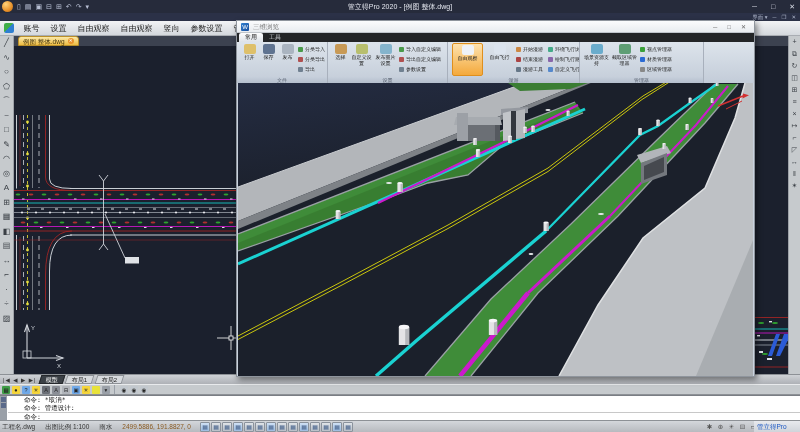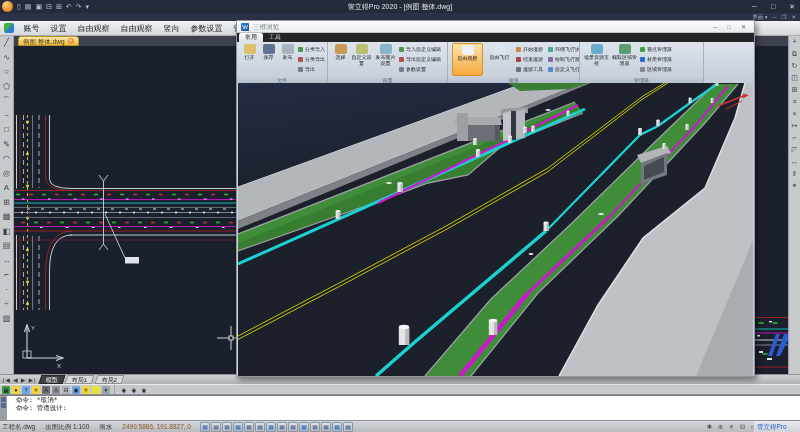--- a/index.html
+++ b/index.html
@@ -30,21 +30,21 @@
 .mtab { height:9px; line-height:9px; padding:0 5px; transform:skewX(-18deg); border:1px solid #8d9196; background:#d7dade; color:#222; margin-right:2px; }
 .mtab > span{ display:inline-block; transform:skewX(18deg); font-size:6px;}
 .mtab.active { background:#3b4046; color:#fff; border-color:#26292d; }
 .layerbar { left:0; top:384px; width:800px; height:11px; background:#c6cacd; border-top:1px solid #e8eaec; border-bottom:1px solid #8d9196; display:flex; align-items:center; gap:2px; padding-left:2px; }
 .lic { width:8px; height:8px; border-radius:1px; font-size:5.5px; line-height:8px; text-align:center; color:#222; }
 .lb-sep { width:4px; height:9px; border-left:1px solid #9aa0a8; margin-left:2px; }
 .cmd { left:0; top:395px; width:800px; height:25px; background:#fff; border-top:1px solid #7a7e84; }
 .cmd-strip { left:0; top:0; width:7px; height:25px; background:#9aa0a8; }
 .cmd-strip i { display:block; width:5px; height:5px; margin:1px auto; background:#5a6a8a; }
 .cmd-lines { left:8px; top:0; width:792px; }
-.cmd-line { font-family:"DejaVu Sans Mono",monospace; font-size:6.5px; line-height:8px; color:#111; padding-left:8px; }
+.cmd-line { font-family:"DejaVu Sans Mono",monospace; font-size:6.5px; line-height:8px; color:#111; padding-left:16px; }
 .cmd-line.last { border-top:1px solid #c8c8c8; }
 .statusbar { left:0; top:420px; width:800px; height:12px; background:linear-gradient(#d4d7db,#b7babf); border-top:1px solid #8d9196; font-size:6.5px; color:#333; }
 .sb-left { left:2px; top:0; height:12px; display:flex; gap:10px; line-height:12px; }
 .sb-coords { color:#8a5a20; }
 .sb-toggles { left:200px; top:1px; height:10px; display:flex; gap:1px; }
 .sb-tog { width:10px; height:10px; background:linear-gradient(#dfe3e8,#b9bfc7); border:1px solid #8a929c; border-radius:1px; font-size:6px; line-height:9px; text-align:center; color:#46628c; }
 .sb-tog.on { background:linear-gradient(#cfe0f4,#9dbce0); }
 .sb-right { left:705px; top:1px; height:10px; display:flex; gap:2px; }
 .sb-ric { width:9px; height:10px; font-size:6.5px; line-height:10px; color:#555; text-align:center; }
 .sb-brand { left:754px; top:0; height:12px; line-height:12px; font-size:6.5px; color:#1a57c4; background:linear-gradient(#e8eaee,#ced2d8); padding:0 3px; }
@@ -368,20 +368,21 @@
     </div>
 
   <div class="abs cmd">
     <div class="abs cmd-strip">
         <i></i>
         <i></i>
       </div>
     <div class="abs cmd-lines" id="cmdlines">
         <div class="cmd-line">命令: *取消*</div>
         <div class="cmd-line">命令: 管道设计:</div>
+        <div class="cmd-line last">命令:</div>
       </div>
   </div>
 
   <div class="abs statusbar">
     <div class="abs sb-left">
       <span>工程名.dwg</span>
       <span>出图比例 1:100</span>
       <span>雨水</span>
       <span class="sb-coords">2499.5886, 191.8827, 0</span>
     </div>

